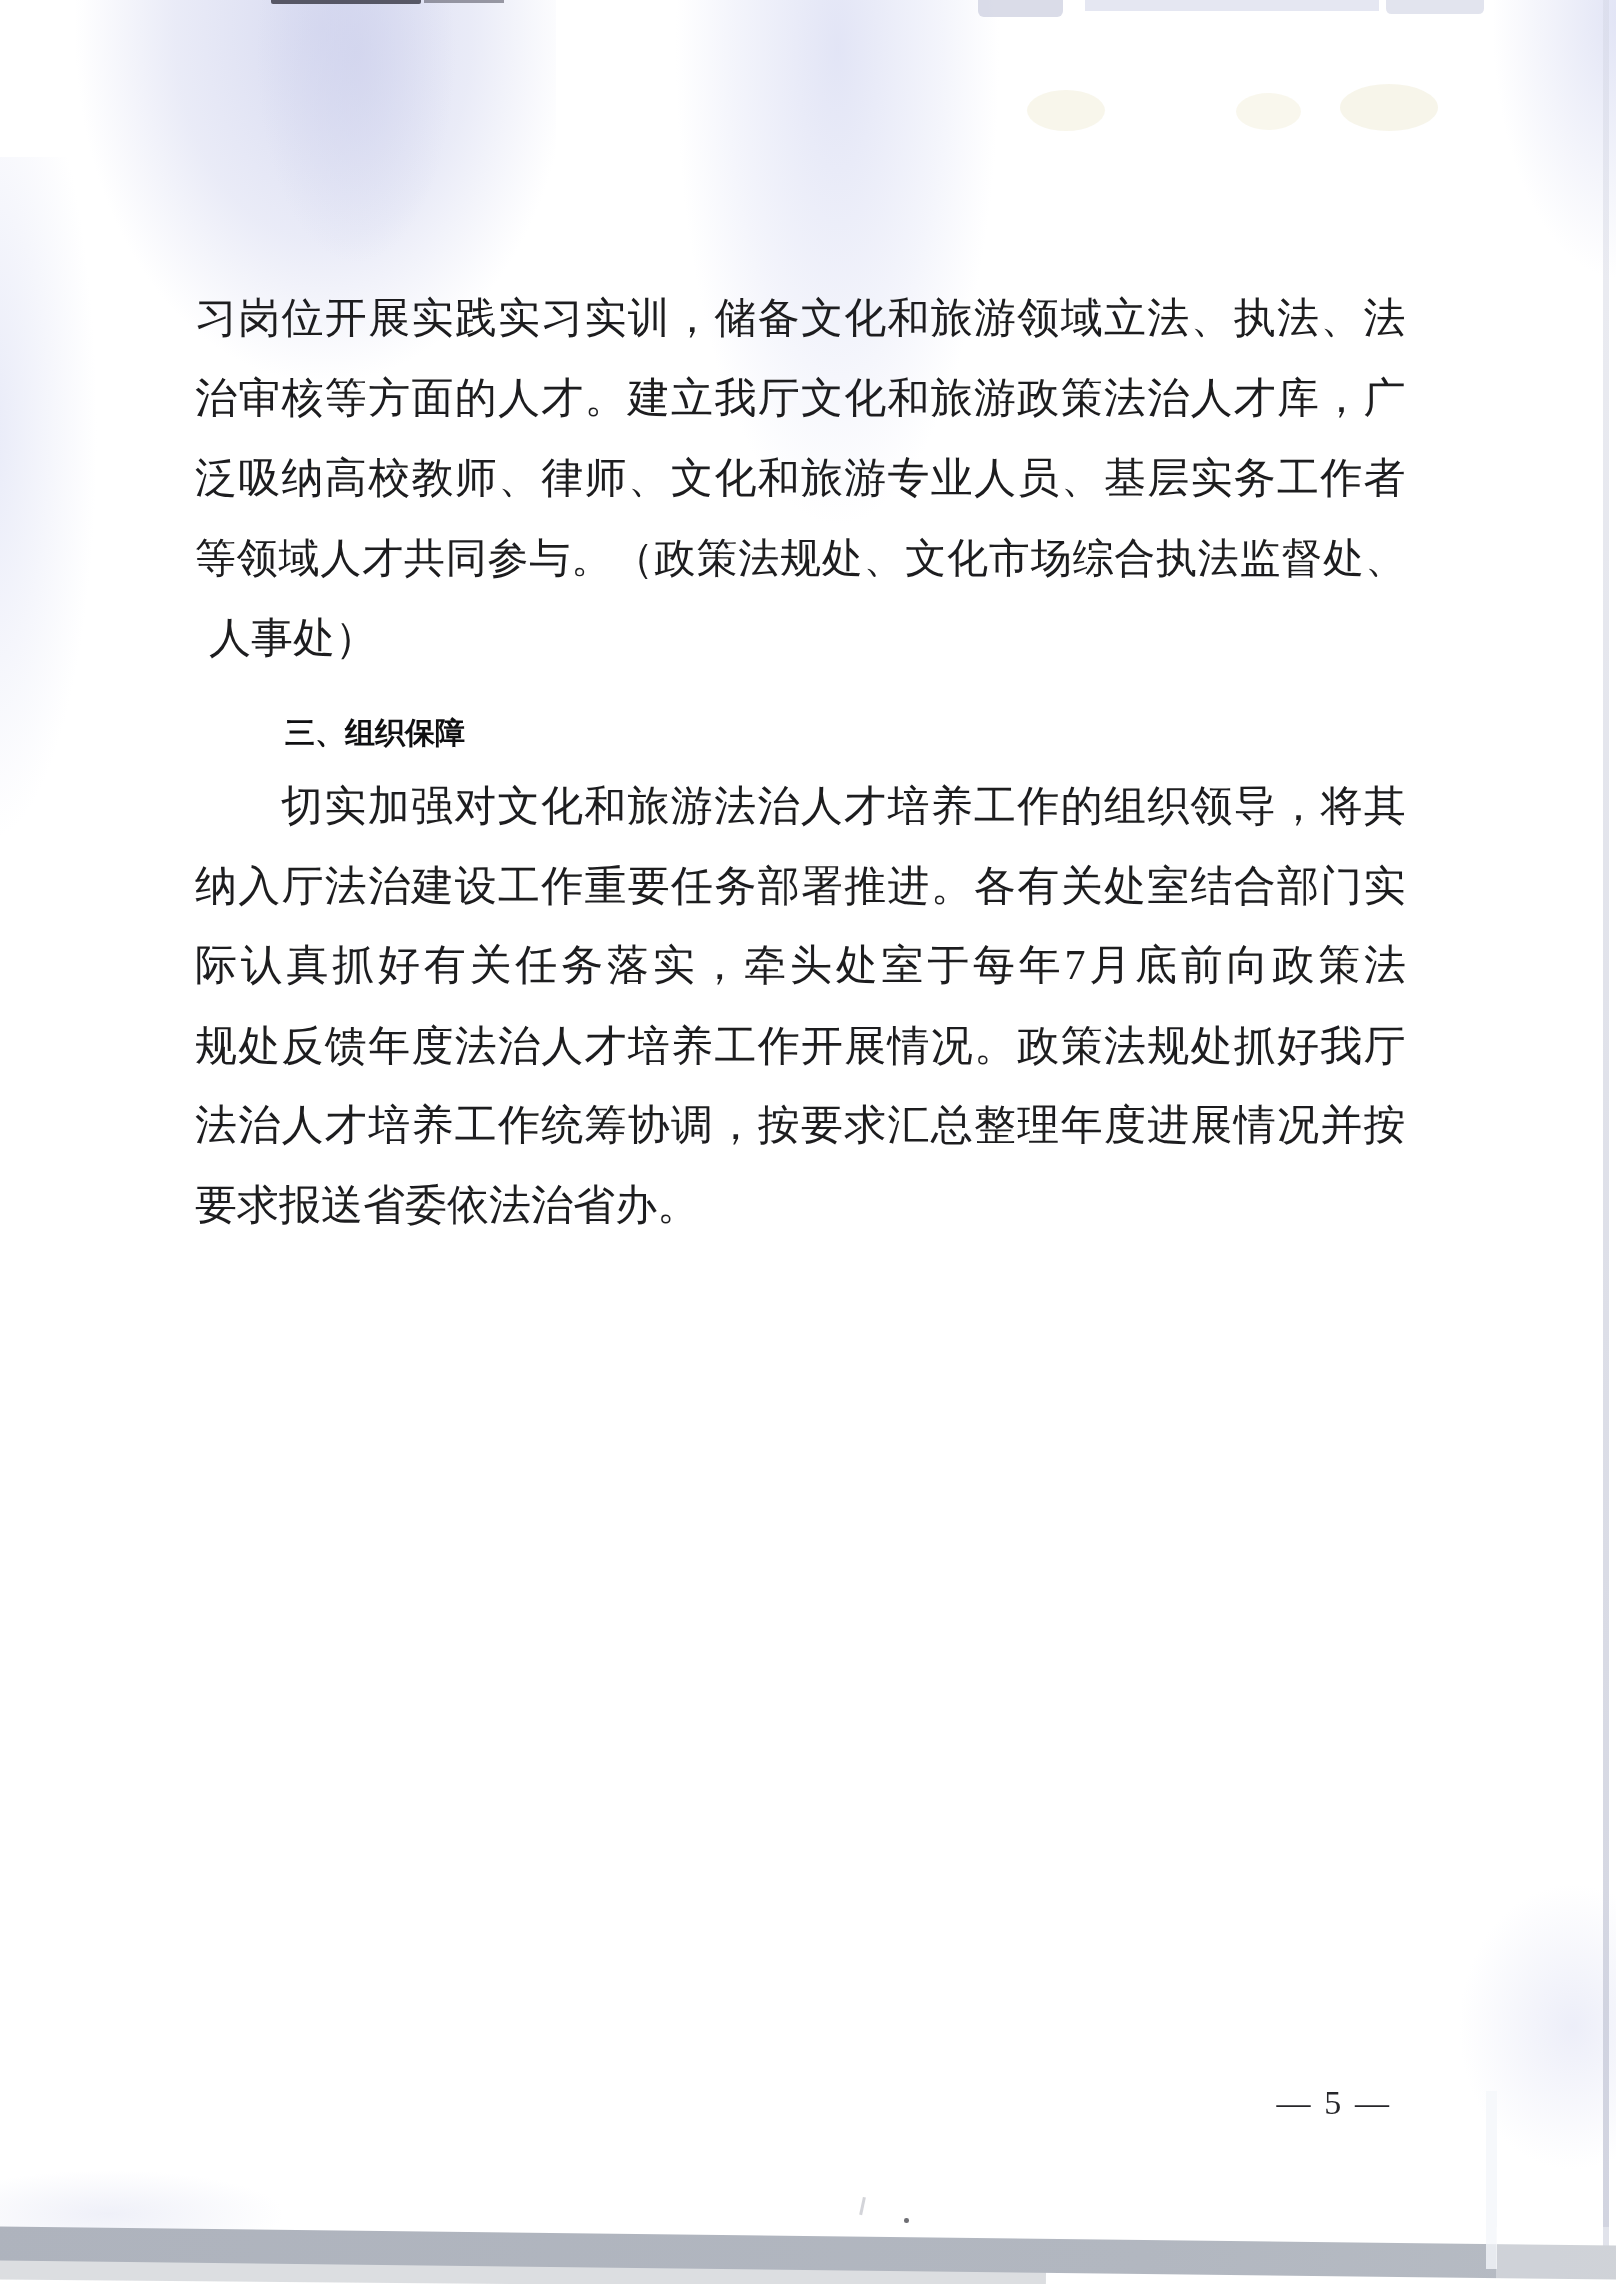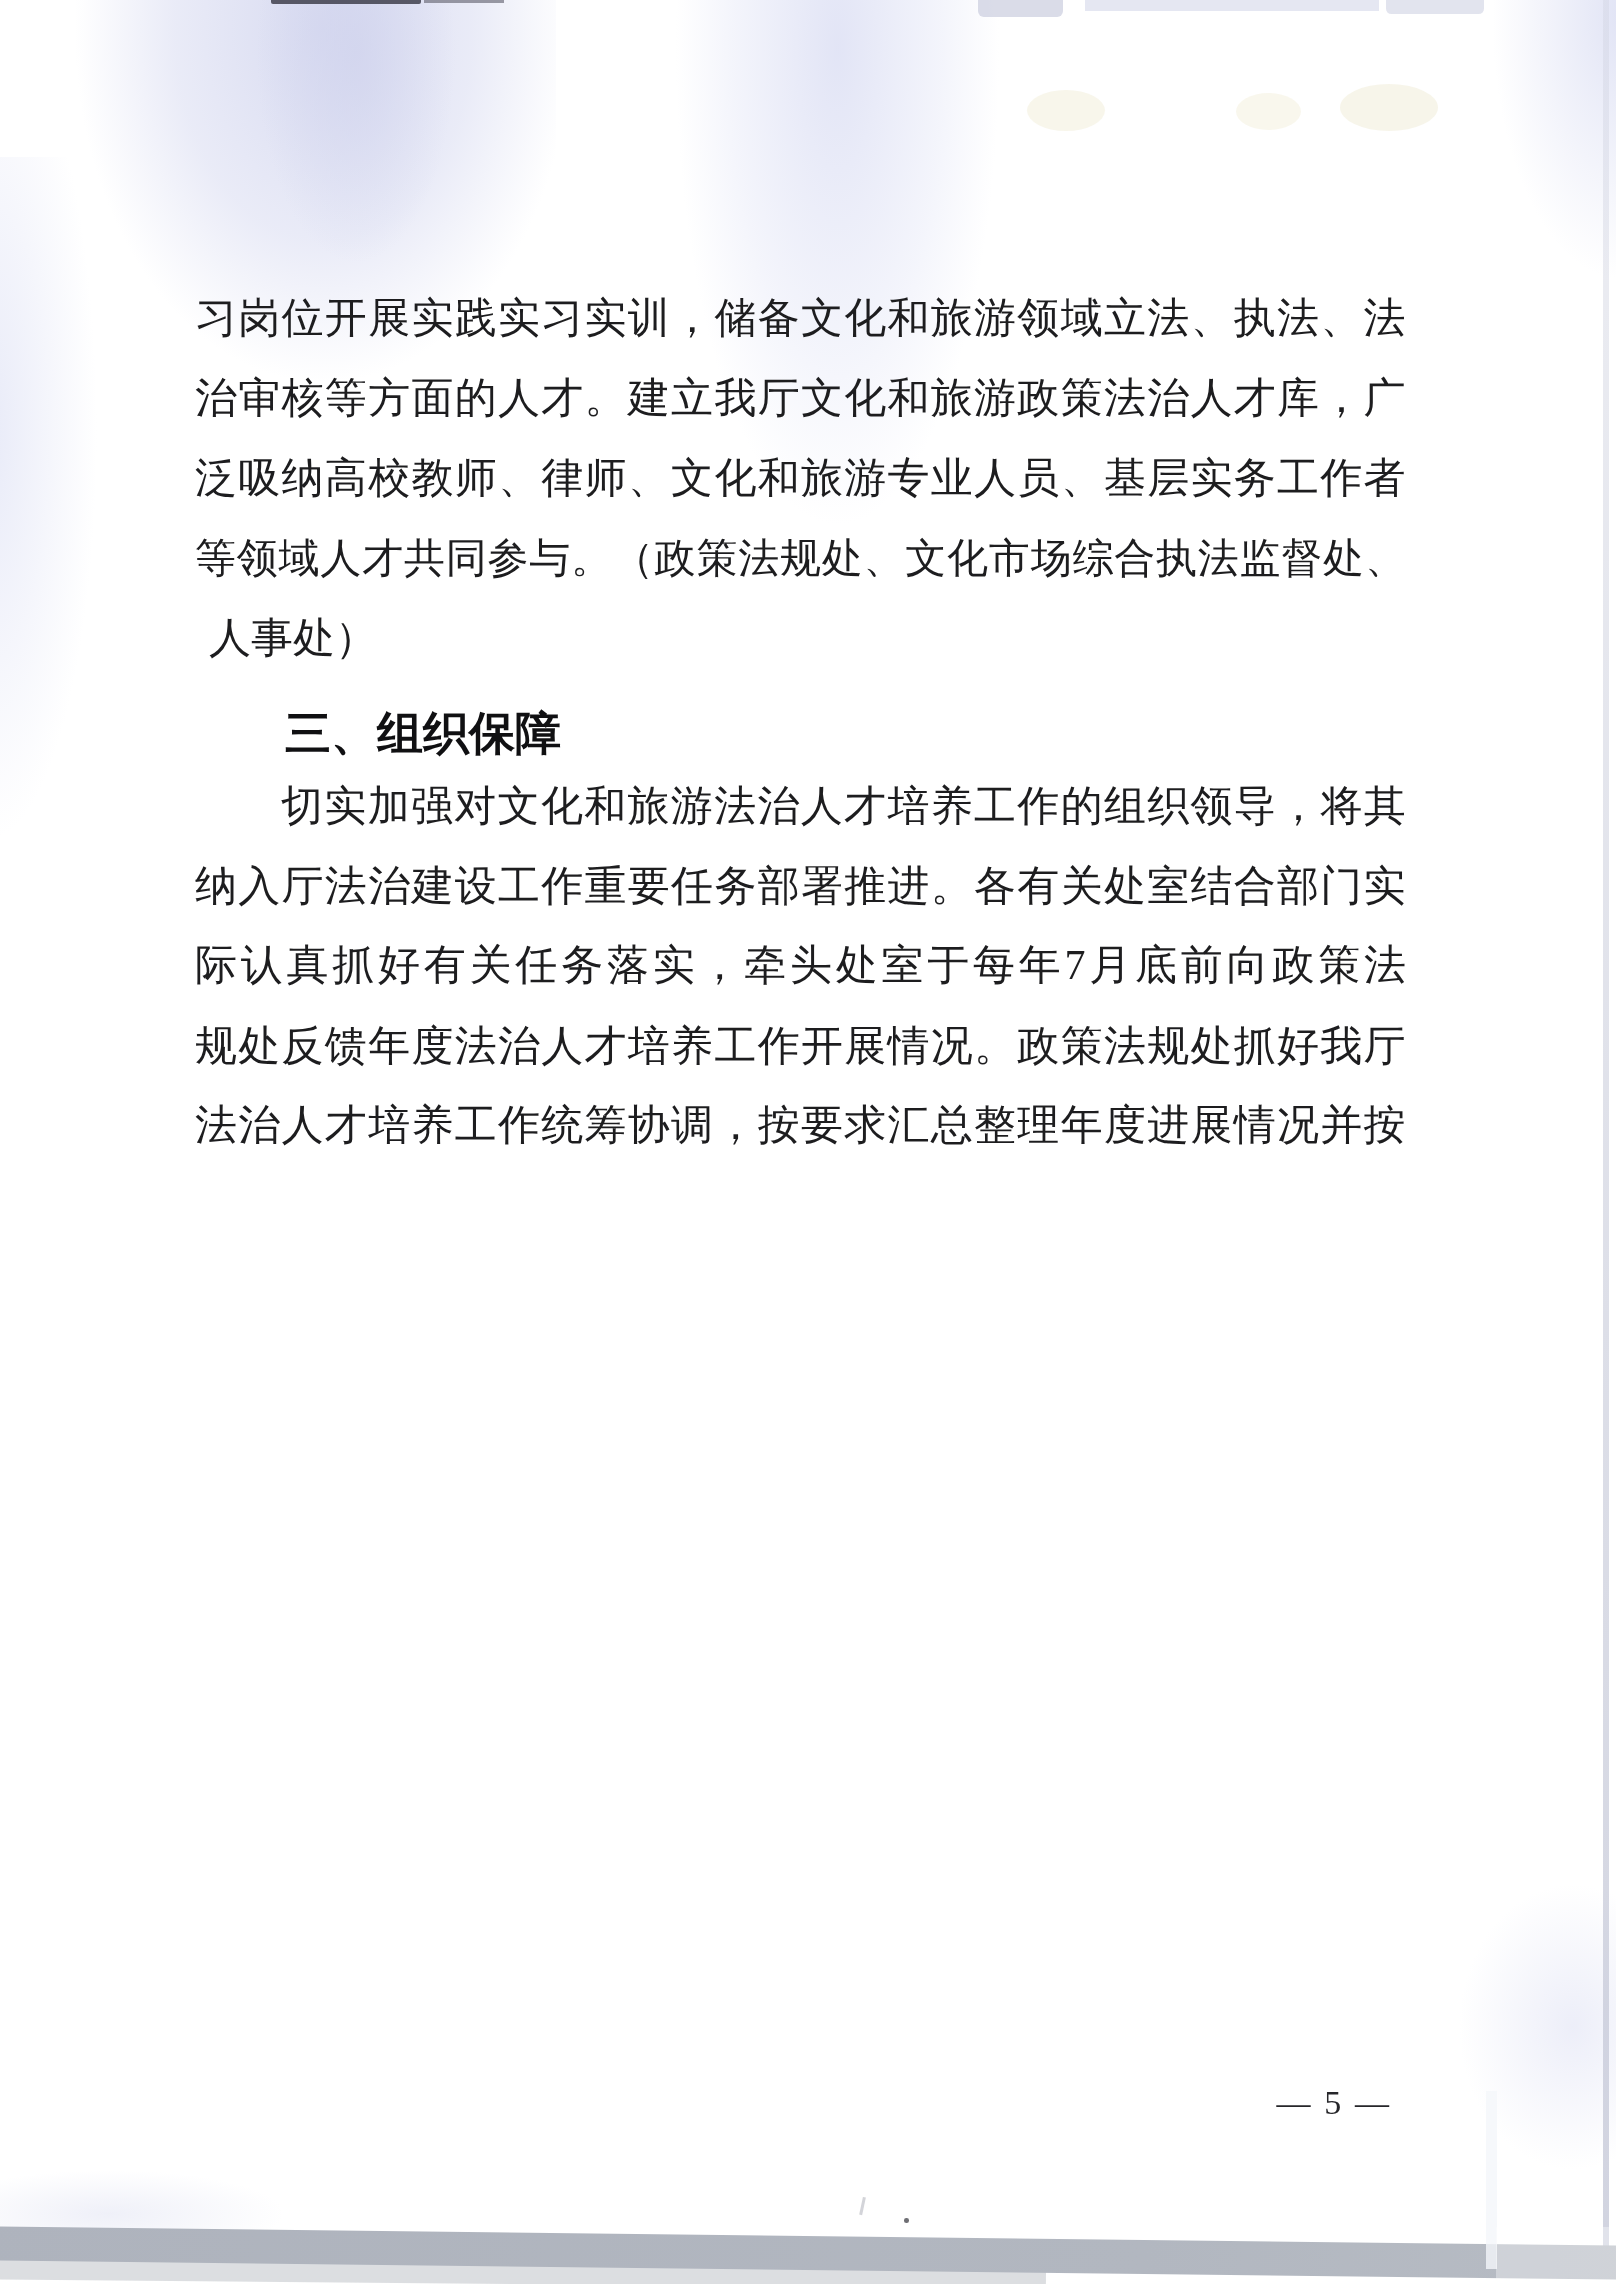--- a/index.html
+++ b/index.html
@@ -45,21 +45,21 @@
   .dot1{left:904px;top:2218px;width:4.6px;height:4.6px;background:#4a4a50;border-radius:50%;opacity:.8;}
   .mark1{left:861px;top:2197px;width:2.6px;height:18.3px;background:rgba(130,132,145,0.35);transform:rotate(12deg);}
   
   .l{position:absolute;height:50px;line-height:50px;font-size:42px;color:#1d1d1f;white-space:nowrap;}
   .jline{display:flex;justify-content:space-between;align-items:baseline;white-space:normal;}
   .p1-1{left:195px;top:293px;width:1211px;}
   .p1-2{left:195px;top:373px;width:1211px;}
   .p1-3{left:195px;top:453px;width:1211px;}
   .p1-4{left:195px;top:533px;width:1211px;font-size:41px;}
   .p1-5{left:209px;top:613px;}
-  .heading{left:285px;top:708px;font-size:46px;font-weight:bold;color:#101012;
+  .heading{left:285px;top:708px;font-size:30px;font-weight:bold;color:#101012;
     font-family:"Liberation Sans","DejaVu Sans",sans-serif;}
   .p2-1{left:281px;top:781px;width:1125px;}
   .p2-2{left:195px;top:861px;width:1211px;}
   .p2-3{left:195px;top:940px;width:1211px;}
   .p2-4{left:195px;top:1021px;width:1211px;}
   .p2-5{left:195px;top:1100px;width:1211px;}
   .p2-6{left:195px;top:1180px;}
   .pageno{position:absolute;left:1236px;top:2083px;width:196px;height:39px;line-height:39px;
     text-align:center;font-size:34px;color:#26262a;letter-spacing:2.6px;}
 </style>
@@ -356,17 +356,18 @@
       <span>理</span>
       <span>年</span>
       <span>度</span>
       <span>进</span>
       <span>展</span>
       <span>情</span>
       <span>况</span>
       <span>并</span>
       <span>按</span>
     </div>
+  <div class="l p2-6">要求报送省委依法治省办。</div>
 
   <div class="pageno">— 5 —</div>
 
 </div>
 
 
 </body></html>

